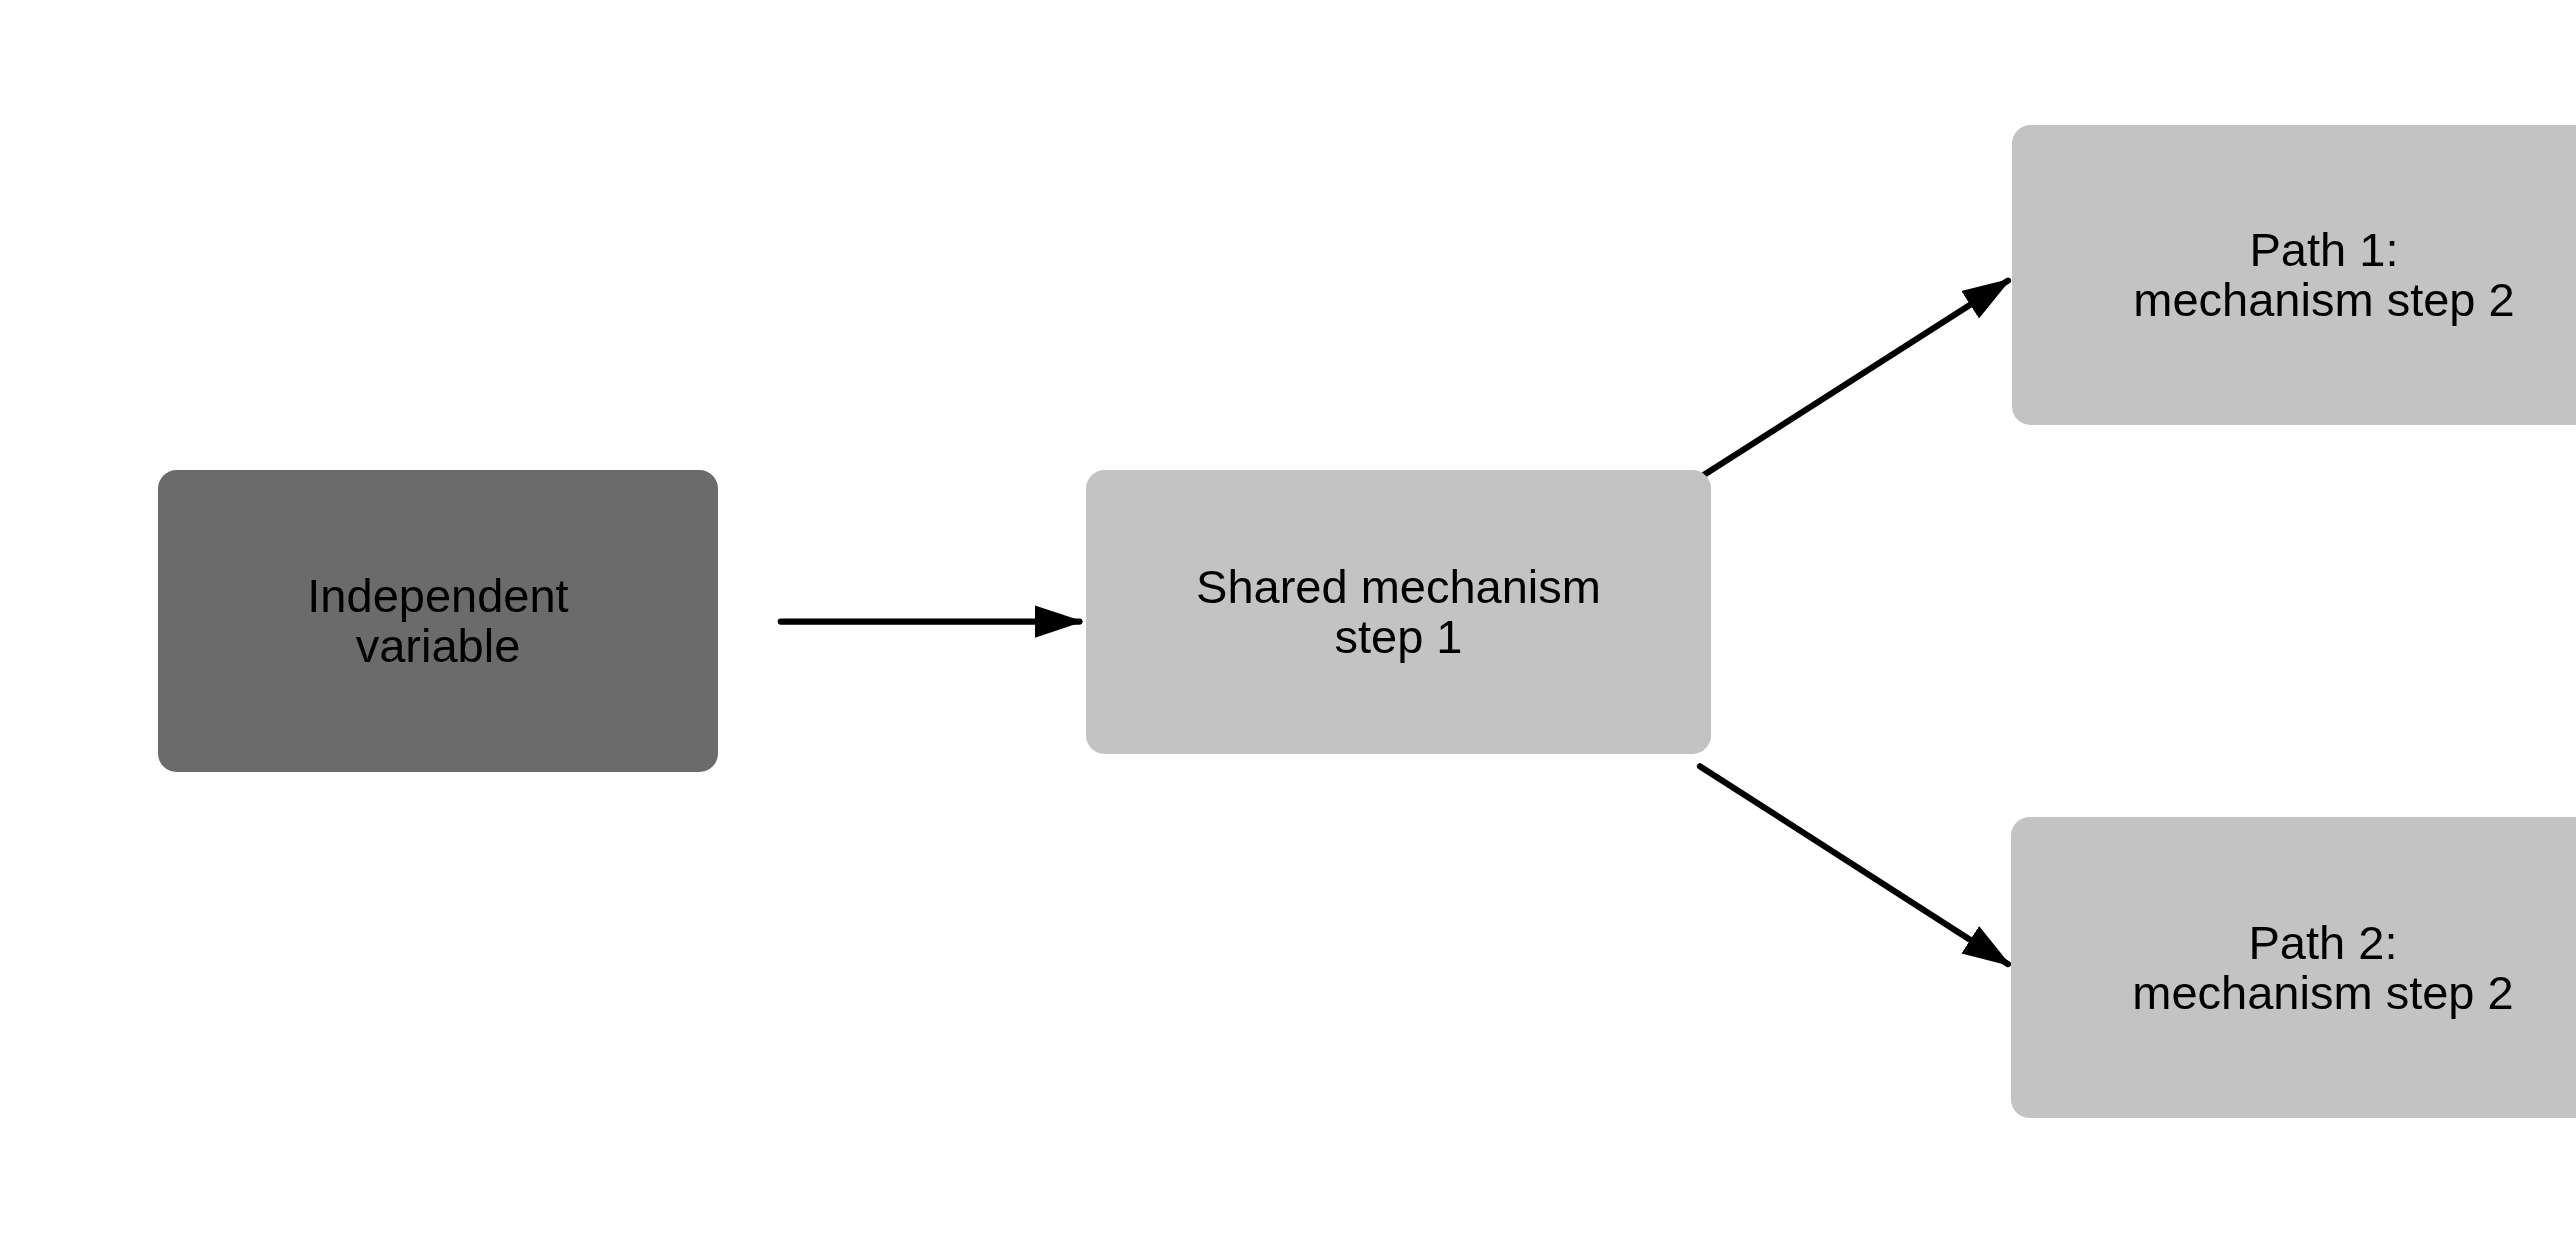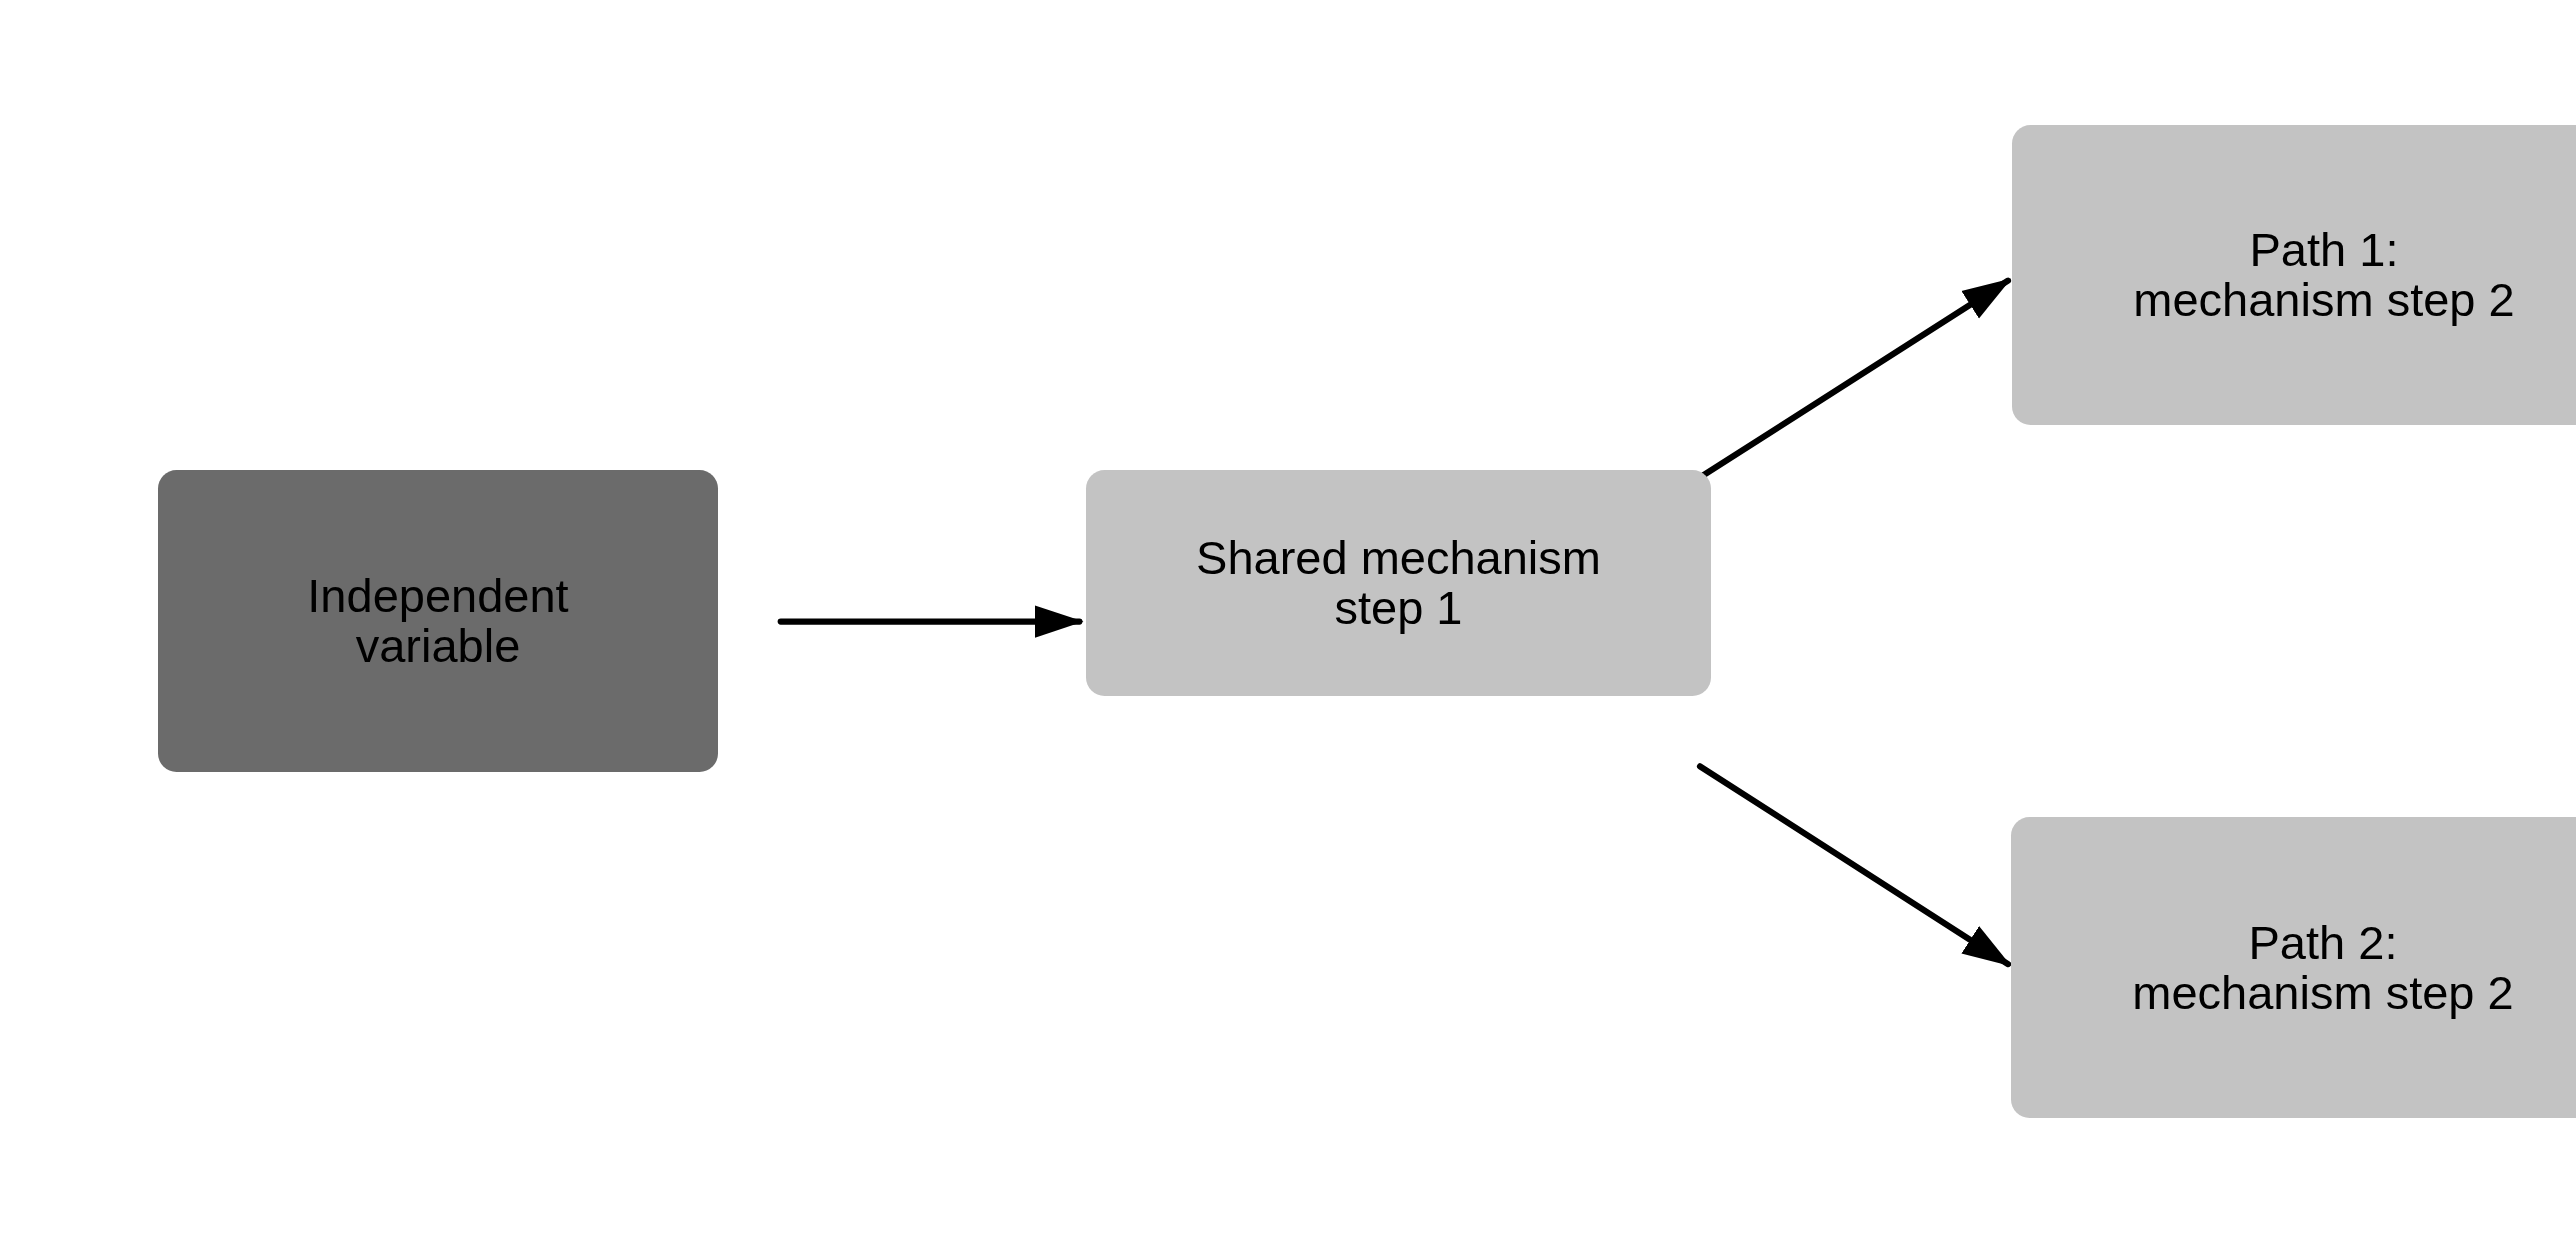--- a/index.html
+++ b/index.html
@@ -37,21 +37,21 @@
     white-space: pre-line;
     border-radius: 18.5px;
     font-size: 47px;
     line-height: 1.06;
     color: #000000;
   }
   .node-dark  { background: #6b6b6b; }
   .node-light { background: #c3c3c3; }
 
   #node-independent { left: 158px;  top: 470px;  width: 560px; height: 302px; }
-  #node-shared      { left: 1086px; top: 470px;  width: 625px; height: 226px; }
+  #node-shared      { left: 1086px; top: 470px;  width: 625px; height: 284px; }
   #node-path1       { left: 2012px; top: 125px;  width: 624px; height: 300px; }
   #node-path2       { left: 2011px; top: 817px; width: 624px; height: 301px; }
 </style>
 </head>
 <body>
 
 <div class="stage">
 
   <svg class="edges" viewBox="0 0 7200 2400" xmlns="http://www.w3.org/2000/svg">
     <defs>

